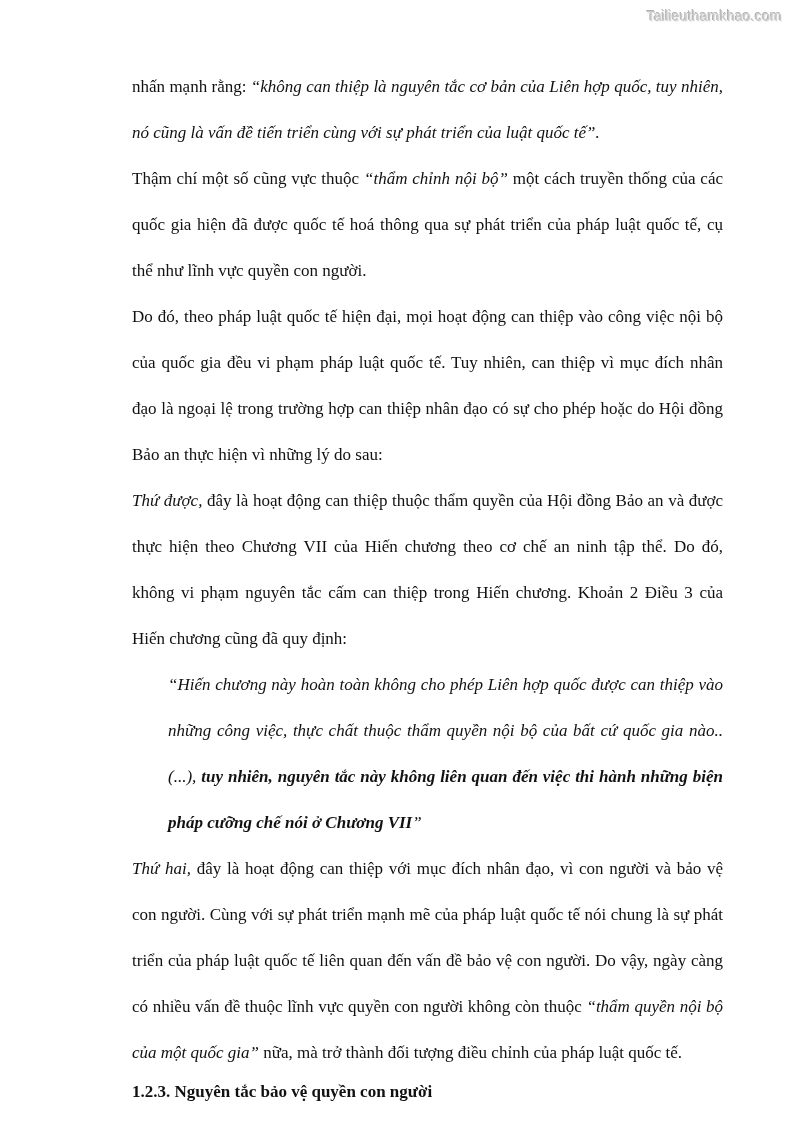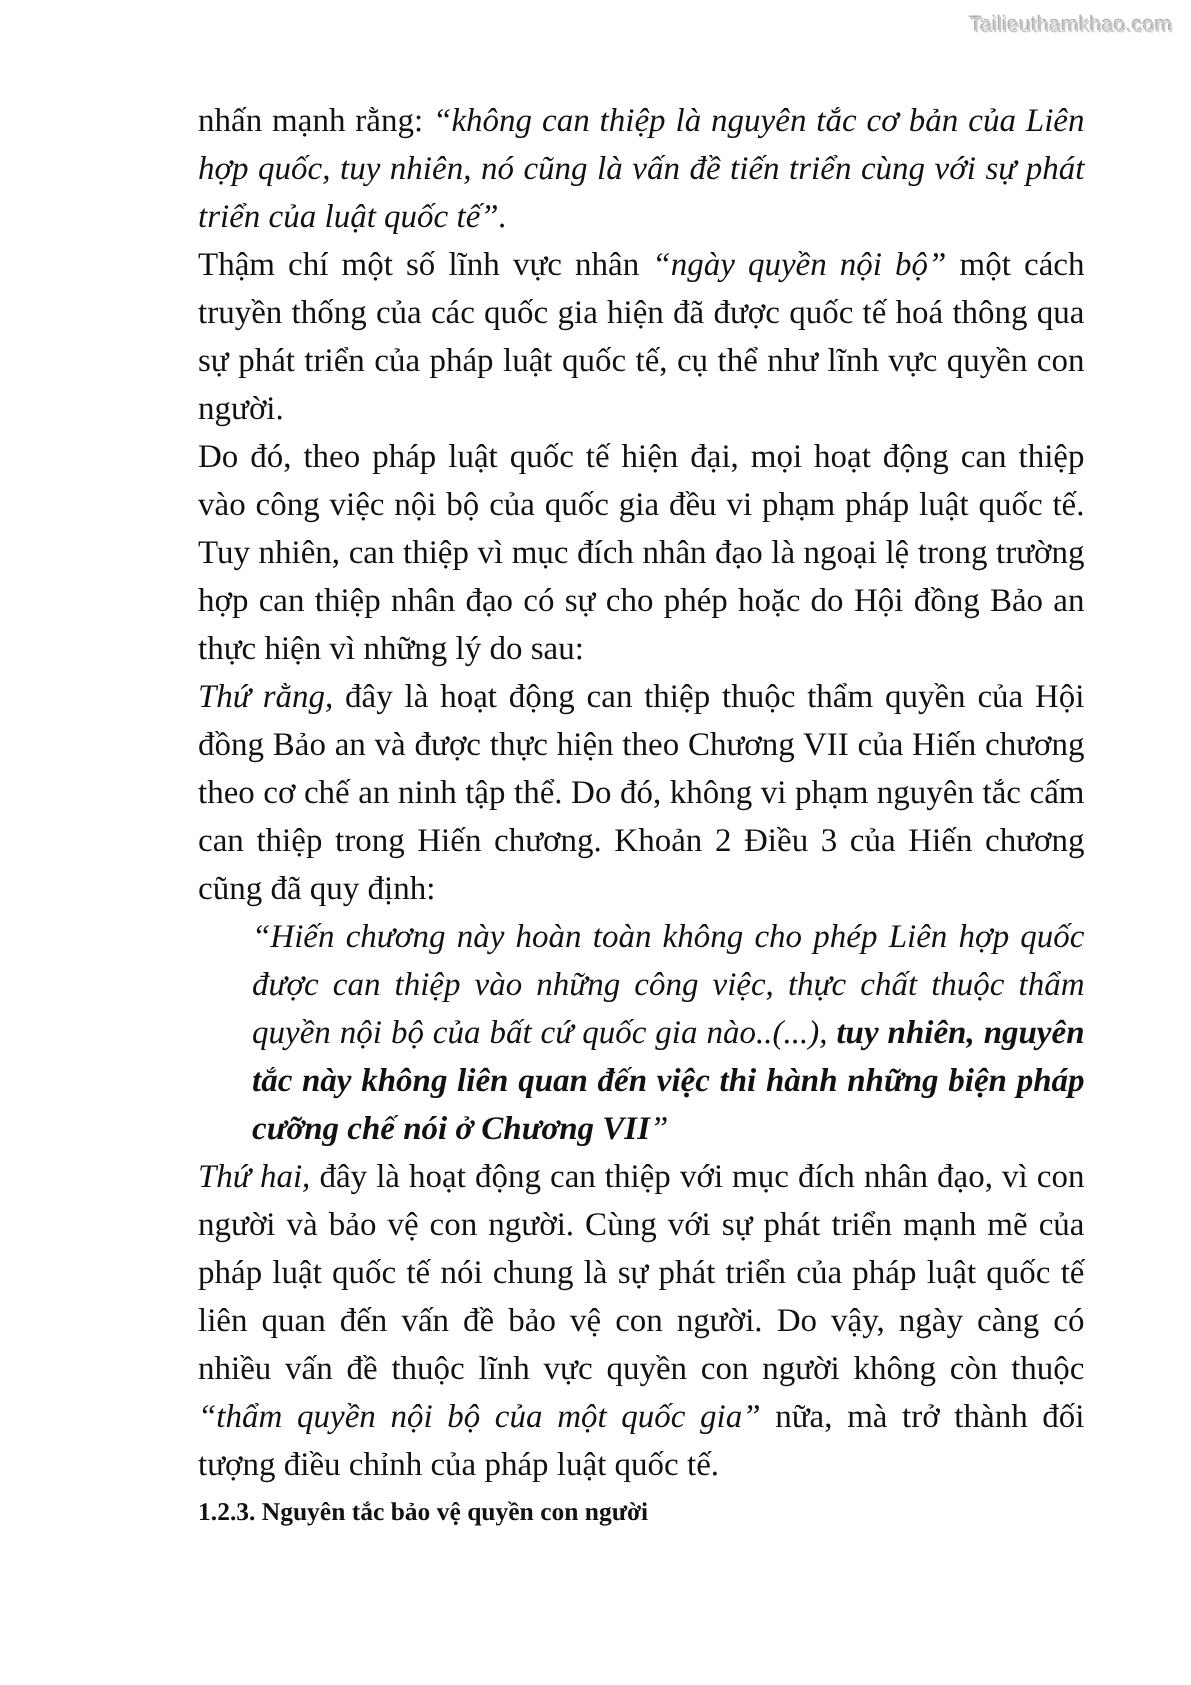--- a/index.html
+++ b/index.html
@@ -27,22 +27,22 @@
     text-shadow: 1px 1px 0 #f2f2f2, -1px -1px 0 #b0b0b0;
     letter-spacing: 0.2px;
   }
   .content {
     position: absolute;
     top: 64px;
     left: 132px;
     width: 591px;
   }
   .content p {
-    font-size: 22px;
-    line-height: 32px;
+    font-size: 17px;
+    line-height: 46px;
     text-align: justify;
     color: #111111;
   }
   .content p.quote {
     margin-left: 36px;
   }
   .run-normal { font-style: normal; font-weight: normal; }
   .run-italic { font-style: italic; font-weight: normal; }
   .run-bolditalic { font-style: italic; font-weight: bold; }
   .heading {
@@ -63,21 +63,21 @@
 </style>
 </head>
 <body>
 
 <div class="page">
   <div class="watermark">Tailieuthamkhao.com</div>
 
   <div class="content">
 
     <p class="body"><span class="run-normal">nhấn mạnh rằng: </span><span class="run-italic">“không can thiệp là nguyên tắc cơ bản của Liên hợp quốc, tuy nhiên, nó cũng là vấn đề tiến triển cùng với sự phát triển của luật quốc tế”.</span></p>
-      <p class="body"><span class="run-normal">Thậm chí một số lĩnh vực nhân </span><span class="run-italic">“ngày quyền nội bộ”</span><span class="run-normal"> một cách truyền thống của các quốc gia hiện đã được quốc tế hoá thông qua sự phát triển của pháp luật quốc tế, cụ thể như lĩnh vực quyền con người.</span></p>
+      <p class="body"><span class="run-normal">Thậm chí một số cũng vực thuộc </span><span class="run-italic">“thẩm chỉnh nội bộ”</span><span class="run-normal"> một cách truyền thống của các quốc gia hiện đã được quốc tế hoá thông qua sự phát triển của pháp luật quốc tế, cụ thể như lĩnh vực quyền con người.</span></p>
       <p class="body"><span class="run-normal">Do đó, theo pháp luật quốc tế hiện đại, mọi hoạt động can thiệp vào công việc nội bộ của quốc gia đều vi phạm pháp luật quốc tế. Tuy nhiên, can thiệp vì mục đích nhân đạo là ngoại lệ trong trường hợp can thiệp nhân đạo có sự cho phép hoặc do Hội đồng Bảo an  thực hiện vì những lý do sau:</span></p>
-      <p class="body"><span class="run-italic">Thứ rằng,</span><span class="run-normal"> đây là hoạt động can thiệp thuộc thẩm quyền của Hội đồng Bảo an và được thực hiện theo Chương VII của Hiến chương theo cơ chế an ninh tập thể. Do đó, không vi phạm nguyên tắc cấm can thiệp trong Hiến chương. Khoản 2 Điều 3 của Hiến chương cũng đã quy định:</span></p>
+      <p class="body"><span class="run-italic">Thứ được,</span><span class="run-normal"> đây là hoạt động can thiệp thuộc thẩm quyền của Hội đồng Bảo an và được thực hiện theo Chương VII của Hiến chương theo cơ chế an ninh tập thể. Do đó, không vi phạm nguyên tắc cấm can thiệp trong Hiến chương. Khoản 2 Điều 3 của Hiến chương cũng đã quy định:</span></p>
       <p class="quote"><span class="run-italic">“Hiến chương này hoàn toàn không cho phép Liên hợp quốc được can thiệp vào những công việc, thực chất thuộc thẩm quyền nội bộ của bất cứ quốc gia nào..(...), </span><span class="run-bolditalic">tuy nhiên, nguyên tắc này không liên quan đến việc thi hành những biện pháp cưỡng chế nói ở Chương VII</span><span class="run-italic">”</span></p>
       <p class="body"><span class="run-italic">Thứ hai,</span><span class="run-normal"> đây là hoạt động can thiệp với mục đích nhân đạo, vì con người và bảo vệ con người. Cùng với sự phát triển mạnh mẽ của pháp luật quốc tế nói chung là sự phát triển của pháp luật quốc tế liên quan đến vấn đề bảo vệ con người. Do vậy, ngày càng có nhiều vấn đề thuộc lĩnh vực quyền con người không còn thuộc </span><span class="run-italic">“thẩm quyền nội bộ của một quốc gia”</span><span class="run-normal"> nữa, mà trở thành đối tượng điều chỉnh của pháp luật quốc tế.</span></p>
       <h3 class="heading">1.2.3. Nguyên tắc bảo vệ quyền con người</h3>
   </div>
 
 </div>
 
 </body></html>

